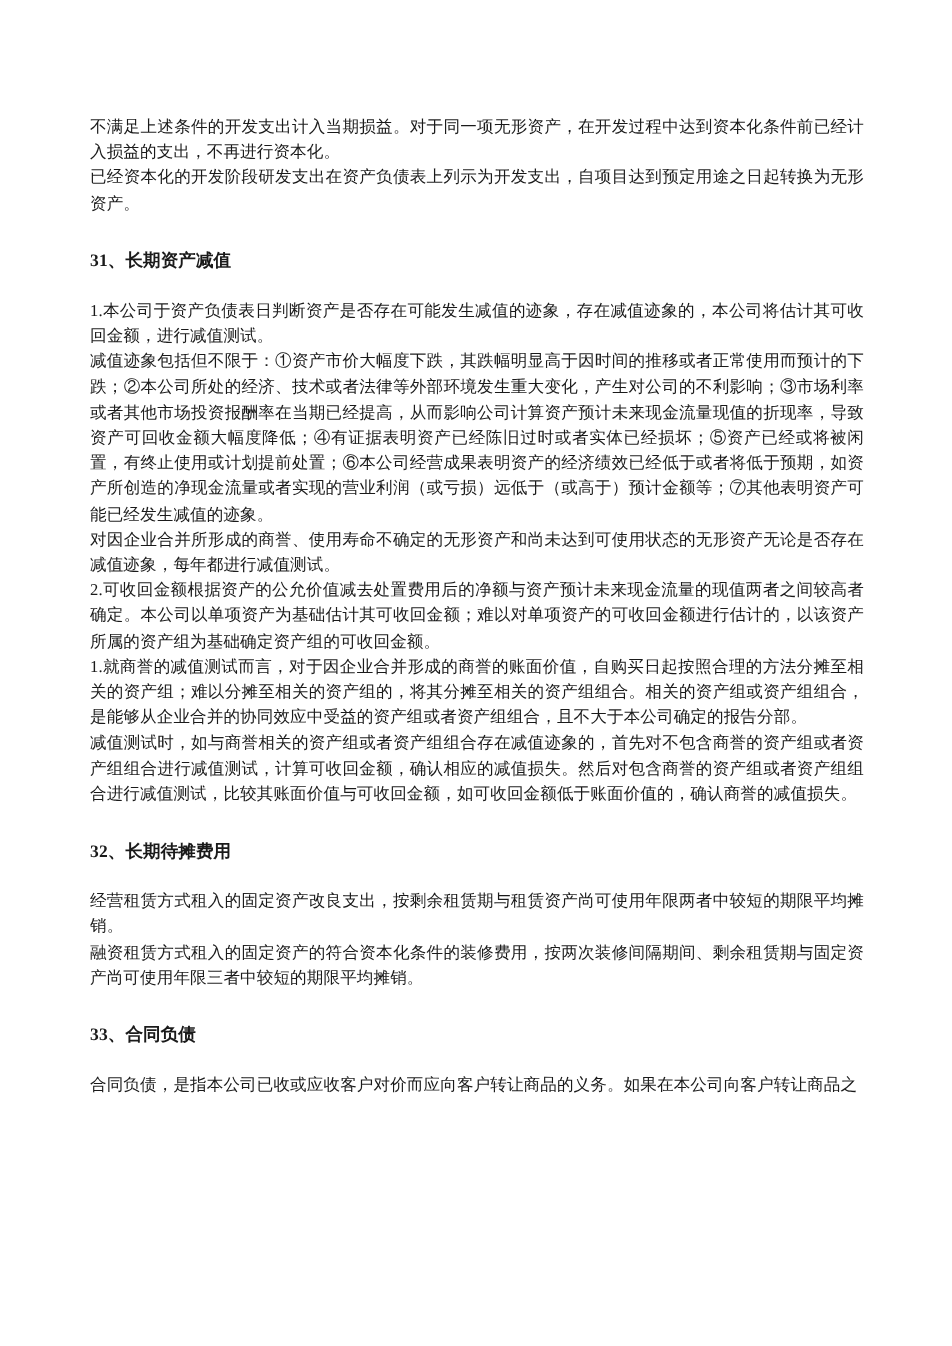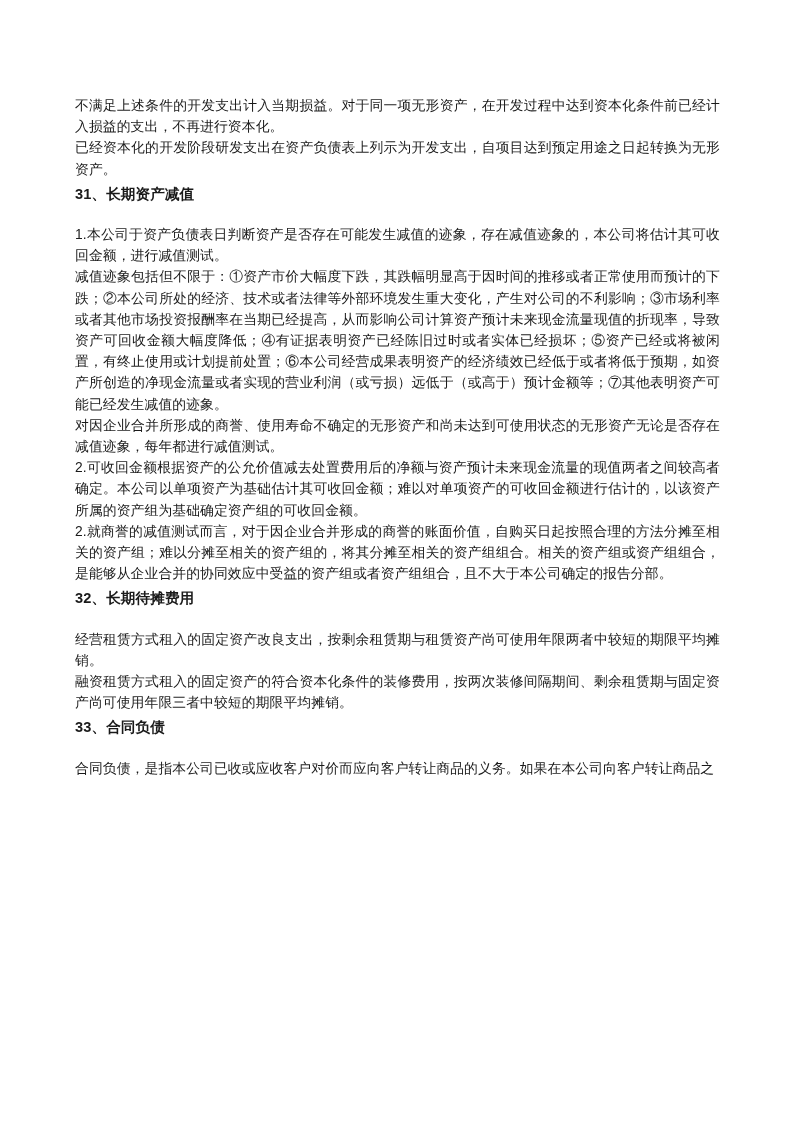--- a/index.html
+++ b/index.html
@@ -9,55 +9,56 @@
     width: 793px;
     height: 1122px;
     overflow: hidden;
   }
   .page {
     box-sizing: border-box;
     width: 793px;
     height: 809px;
     background: #ffffff;
     padding: 95px 73px 30px 75px;
-    font-family: Liberation Sans, sans-serif;
+    font-family: Liberation Serif, serif;
     color: #1a1a1a;
   }
   .doc {
     width: 645px;
     font-size: 13.8px;
     line-height: 21.2px;
     text-align: justify;
     text-justify: inter-character;
     letter-spacing: 0.1px;
   }
   .doc-paragraph {
     margin: 0;
     word-break: break-all;
   }
   .doc-heading {
-    margin: 4px 0 19px 0;
+    margin: 28px 0 19px 0;
     font-size: 14.6px;
     line-height: 21.2px;
     font-weight: bold;
     text-align: left;
   }
 </style>
 </head>
 <body>
 
 <div class="page">
   <main class="doc" id="doc-body">
       <p class="doc-paragraph">不满足上述条件的开发支出计入当期损益。对于同一项无形资产，在开发过程中达到资本化条件前已经计入损益的支出，不再进行资本化。</p>
       <p class="doc-paragraph">已经资本化的开发阶段研发支出在资产负债表上列示为开发支出，自项目达到预定用途之日起转换为无形资产。</p>
       <h2 class="doc-heading">31、长期资产减值</h2>
       <p class="doc-paragraph">1.本公司于资产负债表日判断资产是否存在可能发生减值的迹象，存在减值迹象的，本公司将估计其可收回金额，进行减值测试。</p>
       <p class="doc-paragraph">减值迹象包括但不限于：①资产市价大幅度下跌，其跌幅明显高于因时间的推移或者正常使用而预计的下跌；②本公司所处的经济、技术或者法律等外部环境发生重大变化，产生对公司的不利影响；③市场利率或者其他市场投资报酬率在当期已经提高，从而影响公司计算资产预计未来现金流量现值的折现率，导致资产可回收金额大幅度降低；④有证据表明资产已经陈旧过时或者实体已经损坏；⑤资产已经或将被闲置，有终止使用或计划提前处置；⑥本公司经营成果表明资产的经济绩效已经低于或者将低于预期，如资产所创造的净现金流量或者实现的营业利润（或亏损）远低于（或高于）预计金额等；⑦其他表明资产可能已经发生减值的迹象。</p>
       <p class="doc-paragraph">对因企业合并所形成的商誉、使用寿命不确定的无形资产和尚未达到可使用状态的无形资产无论是否存在减值迹象，每年都进行减值测试。</p>
       <p class="doc-paragraph">2.可收回金额根据资产的公允价值减去处置费用后的净额与资产预计未来现金流量的现值两者之间较高者确定。本公司以单项资产为基础估计其可收回金额；难以对单项资产的可收回金额进行估计的，以该资产所属的资产组为基础确定资产组的可收回金额。</p>
-      <p class="doc-paragraph">2.就商誉的减值测试而言，对于因企业合并形成的商誉的账面价值，自购买日起按照合理的方法分摊至相关的资产组；难以分摊至相关的资产组的，将其分摊至相关的资产组组合。相关的资产组或资产组组合，是能够从企业合并的协同效应中受益的资产组或者资产组组合，且不大于本公司确定的报告分部。</p>
+      <p class="doc-paragraph">1.就商誉的减值测试而言，对于因企业合并形成的商誉的账面价值，自购买日起按照合理的方法分摊至相关的资产组；难以分摊至相关的资产组的，将其分摊至相关的资产组组合。相关的资产组或资产组组合，是能够从企业合并的协同效应中受益的资产组或者资产组组合，且不大于本公司确定的报告分部。</p>
+      <p class="doc-paragraph">减值测试时，如与商誉相关的资产组或者资产组组合存在减值迹象的，首先对不包含商誉的资产组或者资产组组合进行减值测试，计算可收回金额，确认相应的减值损失。然后对包含商誉的资产组或者资产组组合进行减值测试，比较其账面价值与可收回金额，如可收回金额低于账面价值的，确认商誉的减值损失。</p>
       <h2 class="doc-heading">32、长期待摊费用</h2>
       <p class="doc-paragraph">经营租赁方式租入的固定资产改良支出，按剩余租赁期与租赁资产尚可使用年限两者中较短的期限平均摊销。</p>
       <p class="doc-paragraph">融资租赁方式租入的固定资产的符合资本化条件的装修费用，按两次装修间隔期间、剩余租赁期与固定资产尚可使用年限三者中较短的期限平均摊销。</p>
       <h2 class="doc-heading">33、合同负债</h2>
       <p class="doc-paragraph">合同负债，是指本公司已收或应收客户对价而应向客户转让商品的义务。如果在本公司向客户转让商品之</p>
     </main>
 </div>
 
 </body></html>

